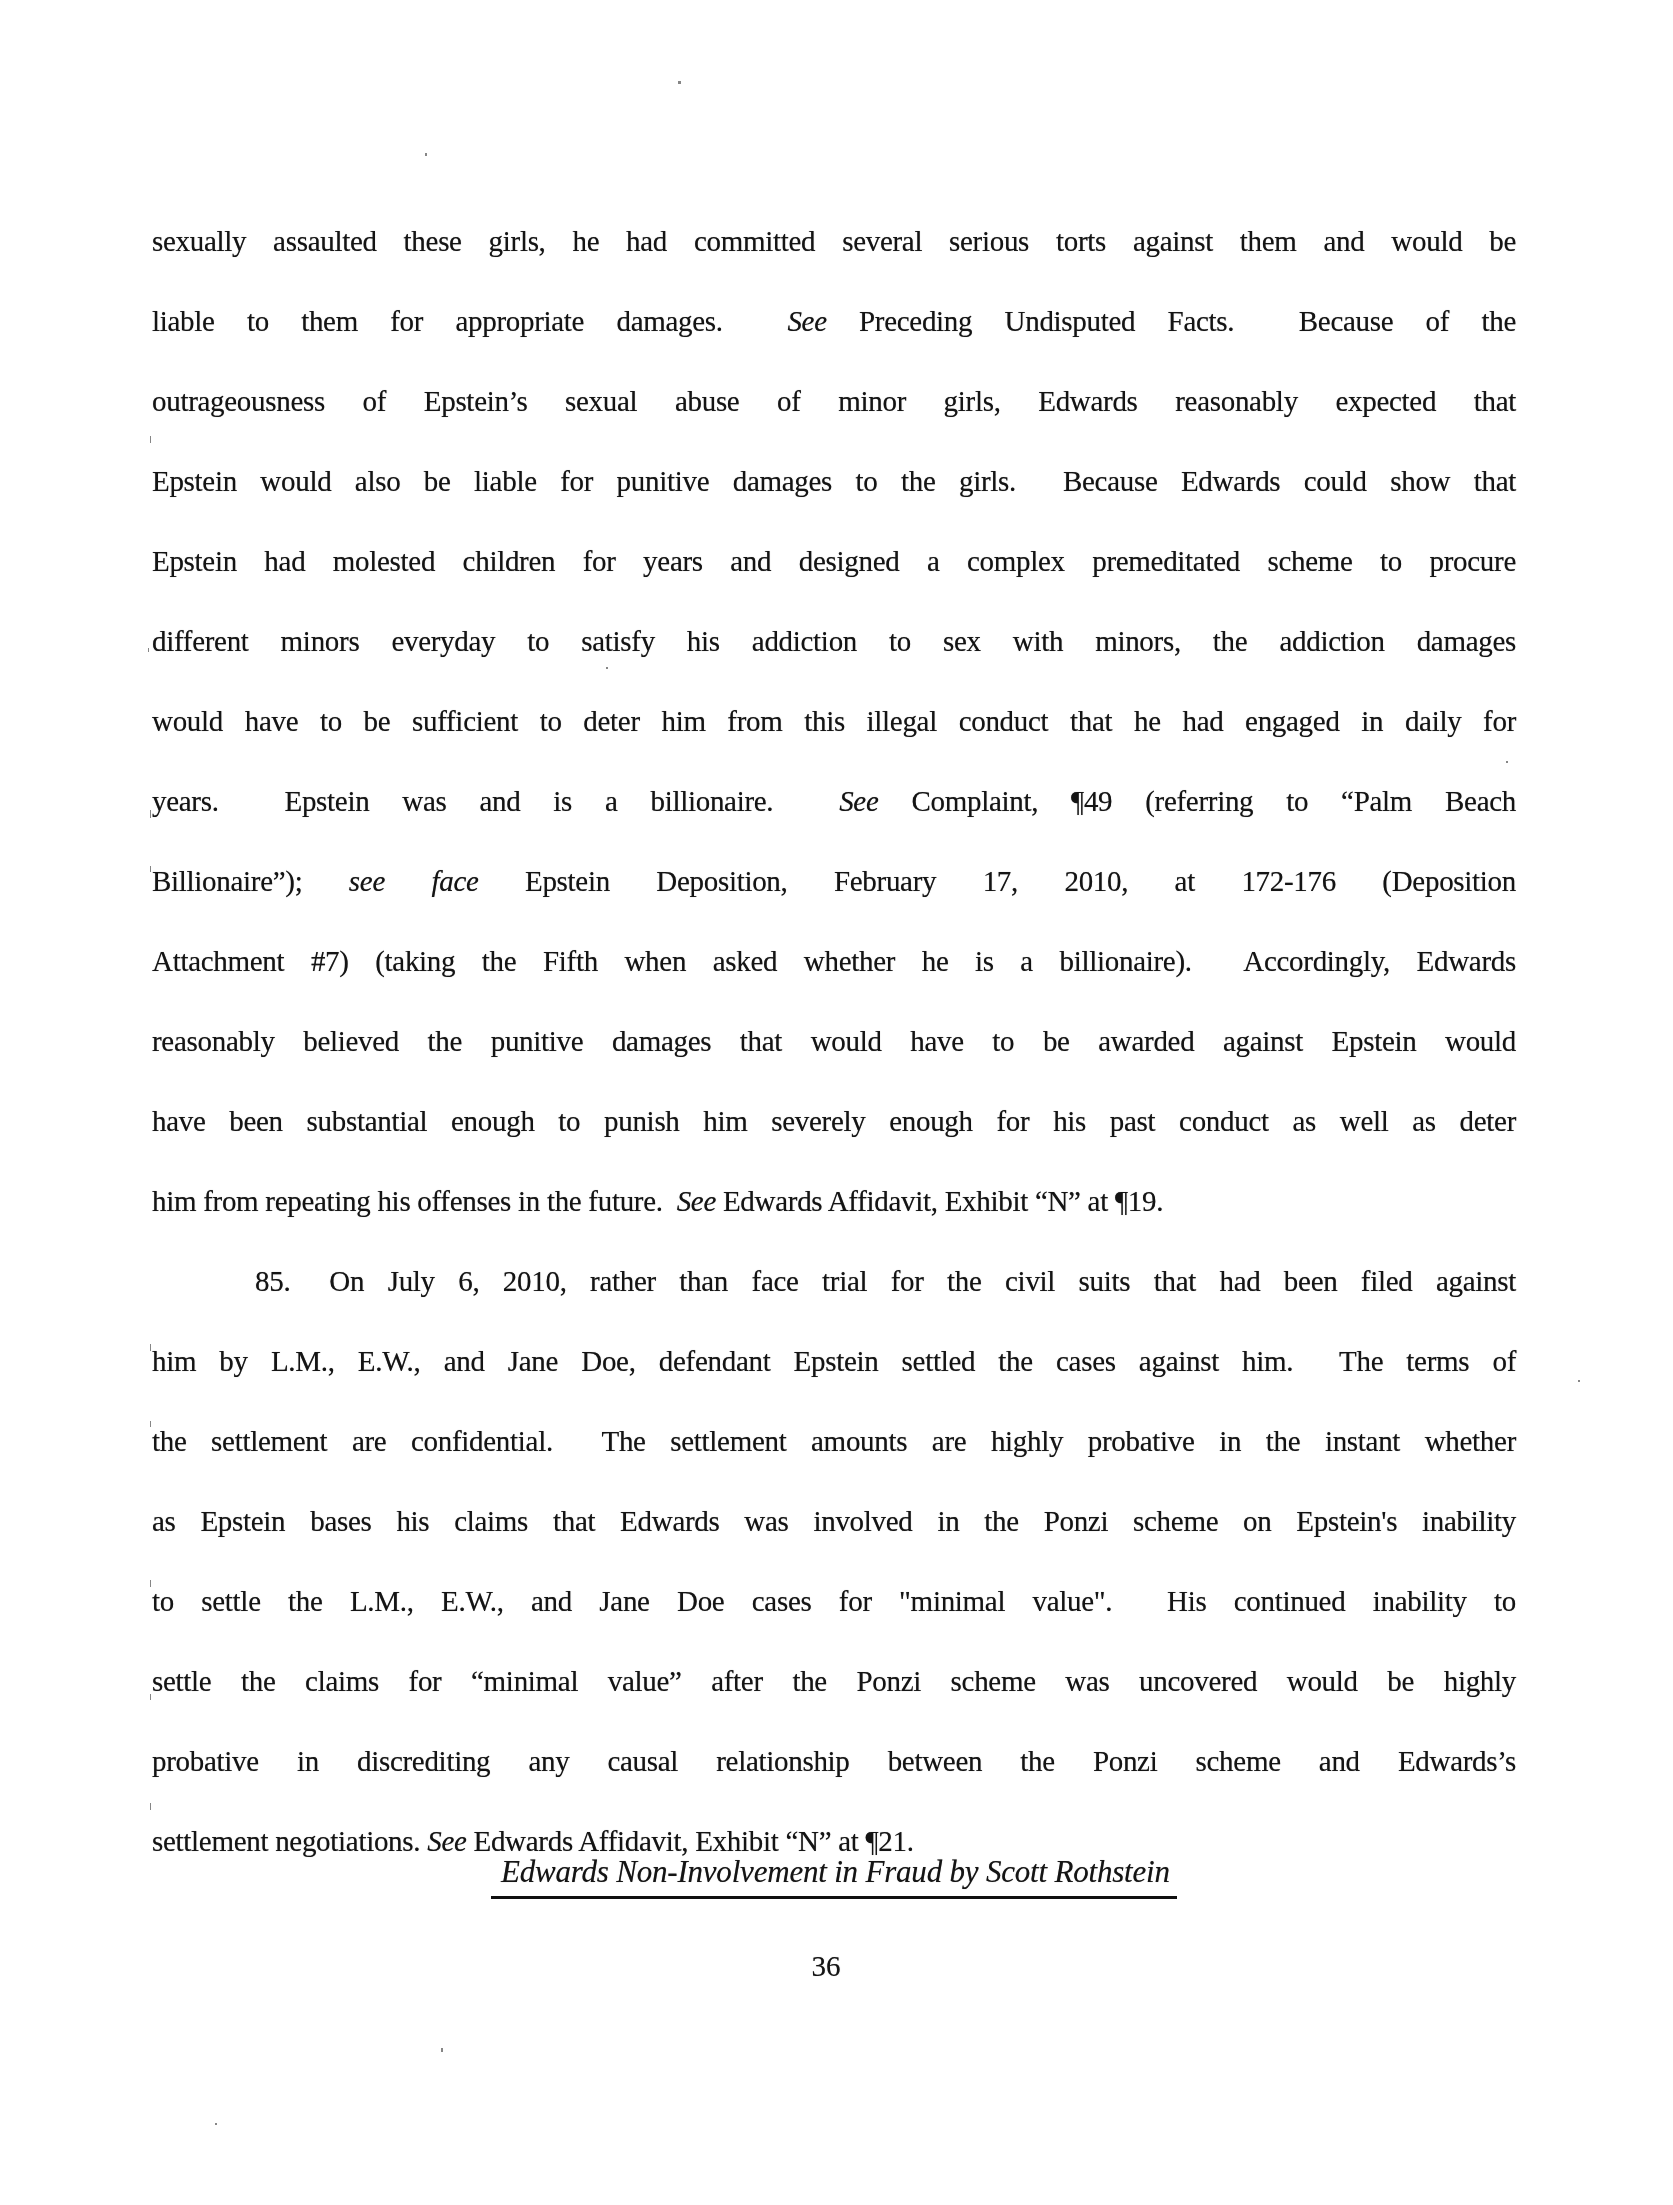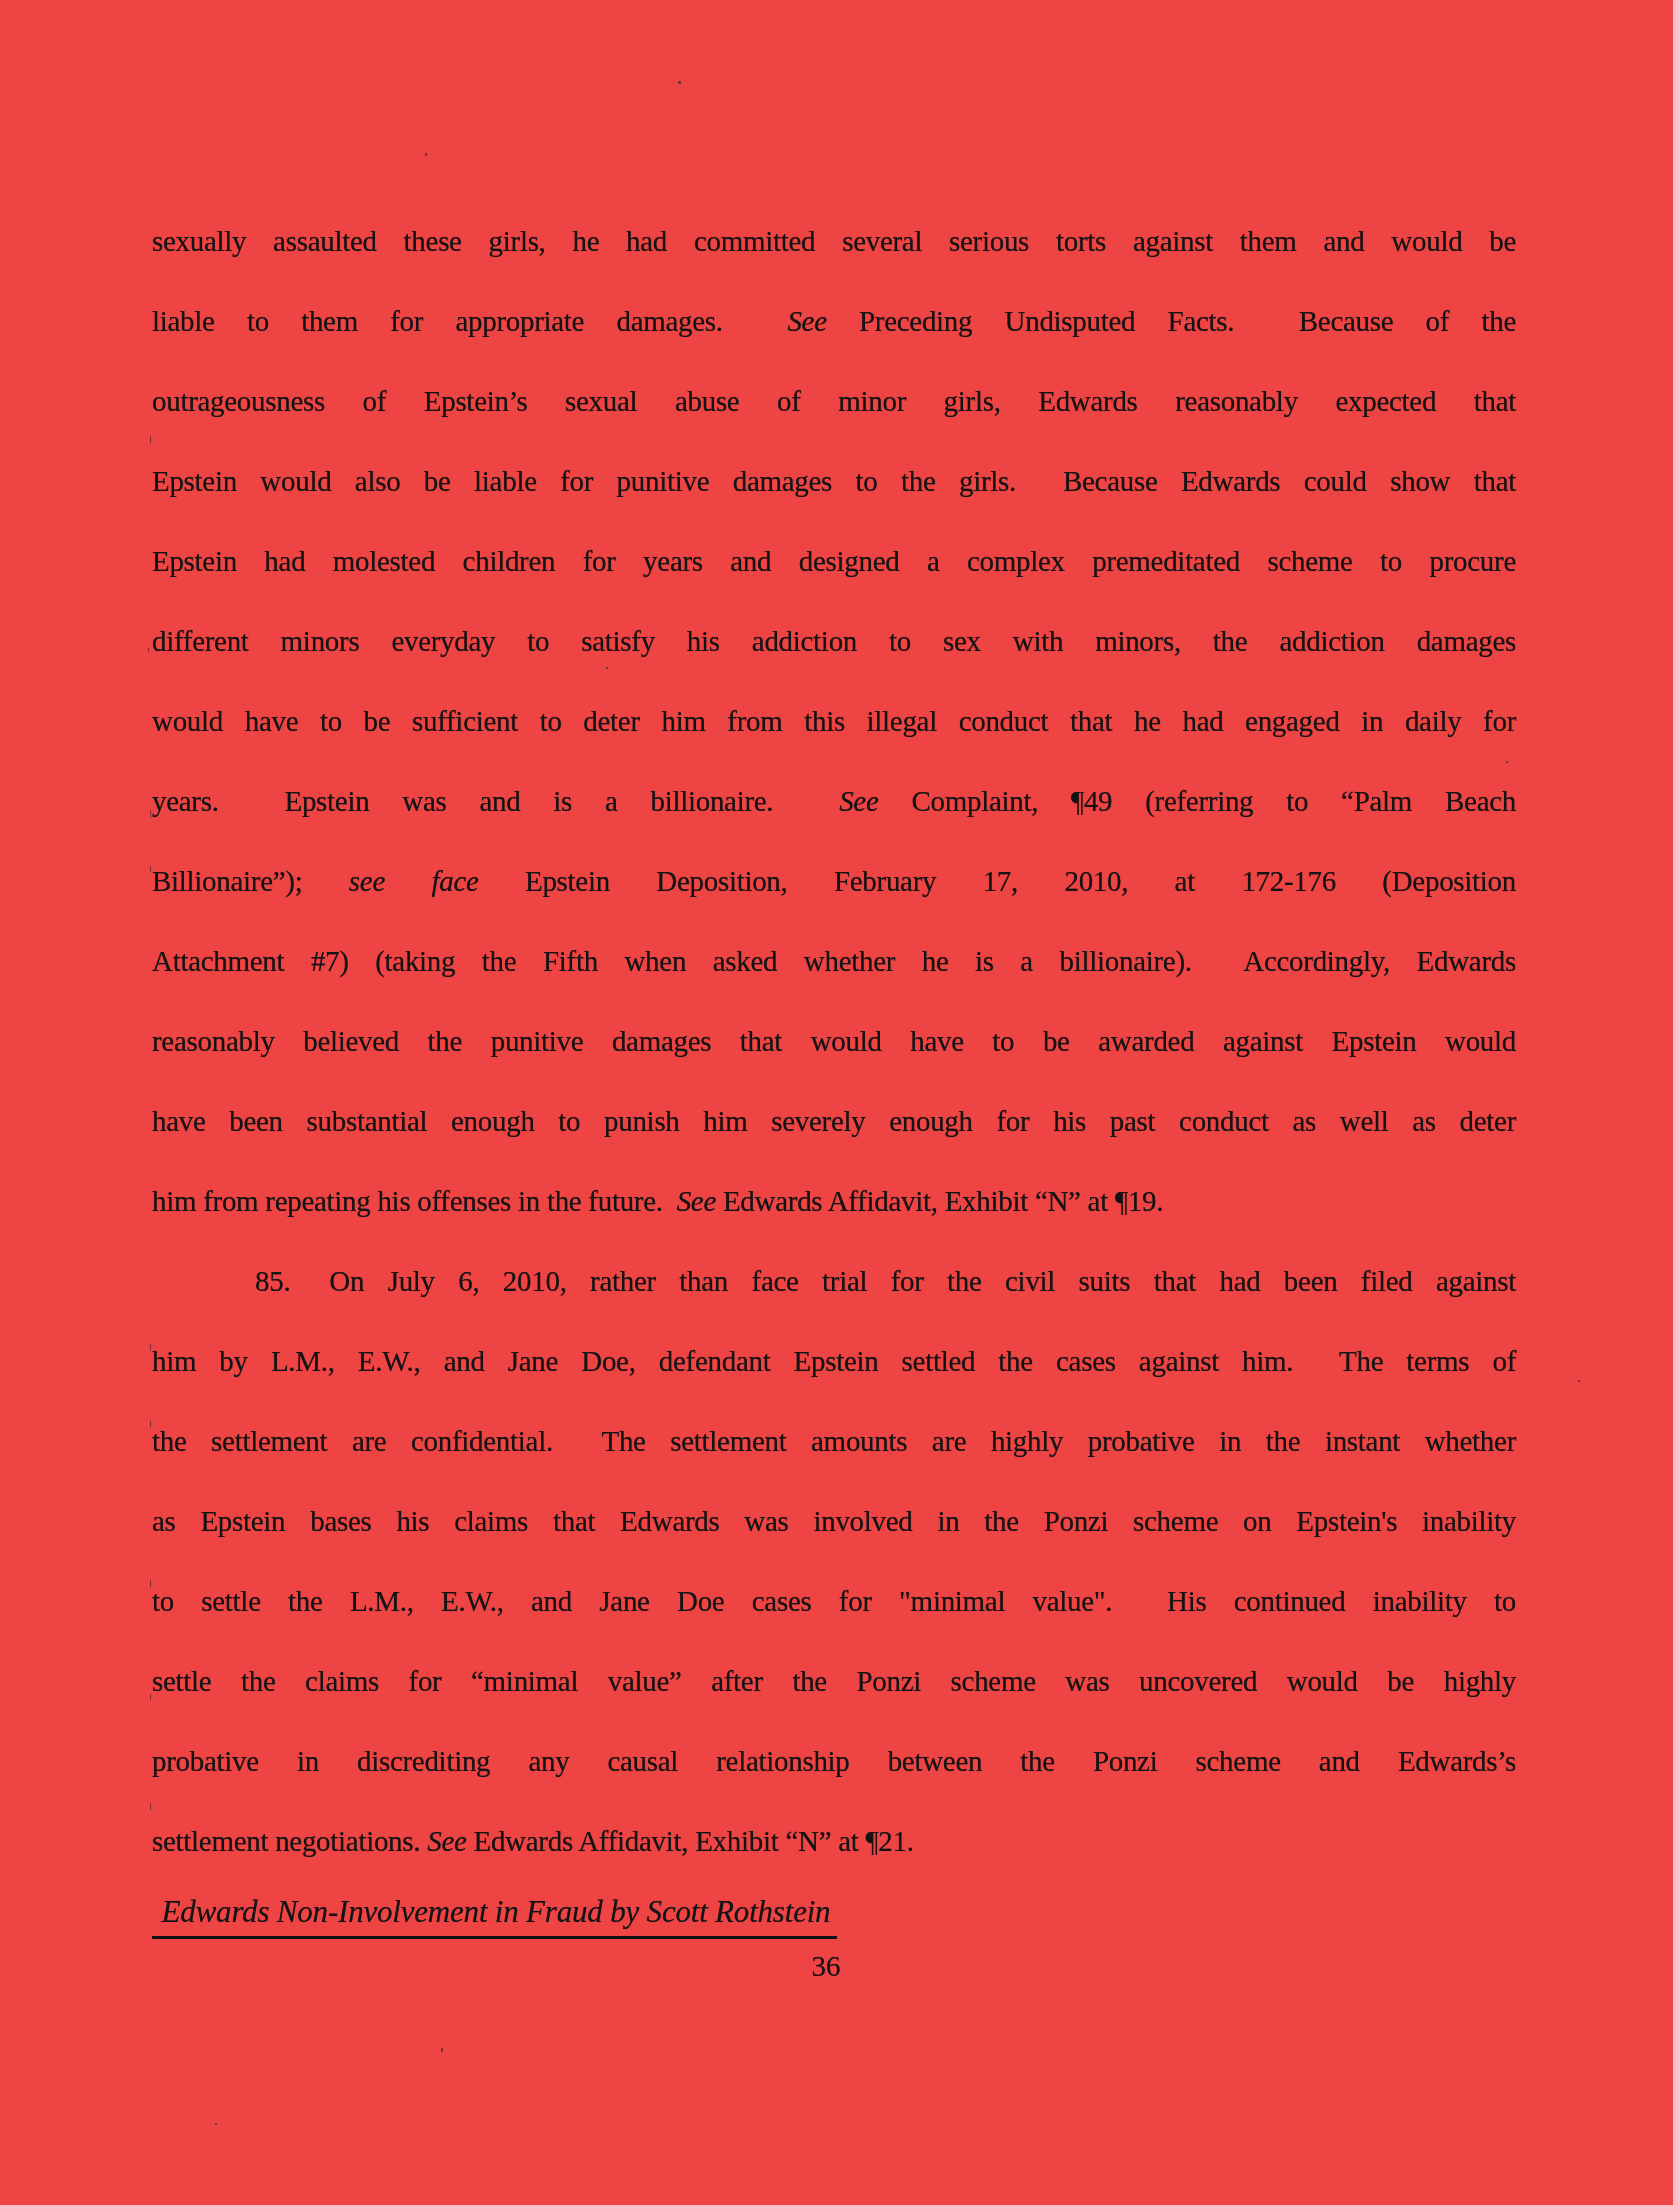--- a/index.html
+++ b/index.html
@@ -1,20 +1,20 @@
 <!DOCTYPE html>
 <html style="font-size:11px"><head>
 <meta charset="utf-8">
 <style>
   html, body { margin: 0; padding: 0; background: #e8e8e8; }
   .page {
     position: relative;
     width: 1674px;
     height: 2205px;
-    background: #ef4444;
+    background: #ffffff;
     font-family: "Liberation Serif", "DejaVu Serif", serif;
     color: #141414;
     overflow: hidden;
   }
   .text-block {
     position: absolute;
     left: 152px;
     top: 201px;
     width: 1364px;
   }
@@ -31,23 +31,24 @@
   }
   .line.left {
     text-align: left;
     text-align-last: left;
   }
   .line.indent { padding-left: 103px; }
   .it { font-style: italic; }
   .tab { display: inline-block; width: 39px; }
   .section-heading {
     position: absolute;
-    top: 1890px;
+    top: 1850px;
     left: 152px;
     width: 1364px;
+    text-align: center;
     line-height: 43px;
   }
   .section-heading .heading-text {
     display: inline-block;
     font-size: 31px;
     font-style: italic;
     letter-spacing: -0.2px;
     border-bottom: 3.4px solid #101010;
     padding: 0 6.9px 3.4px 9.6px;
     text-shadow: 0 0 0.7px rgba(0,0,0,0.55);

